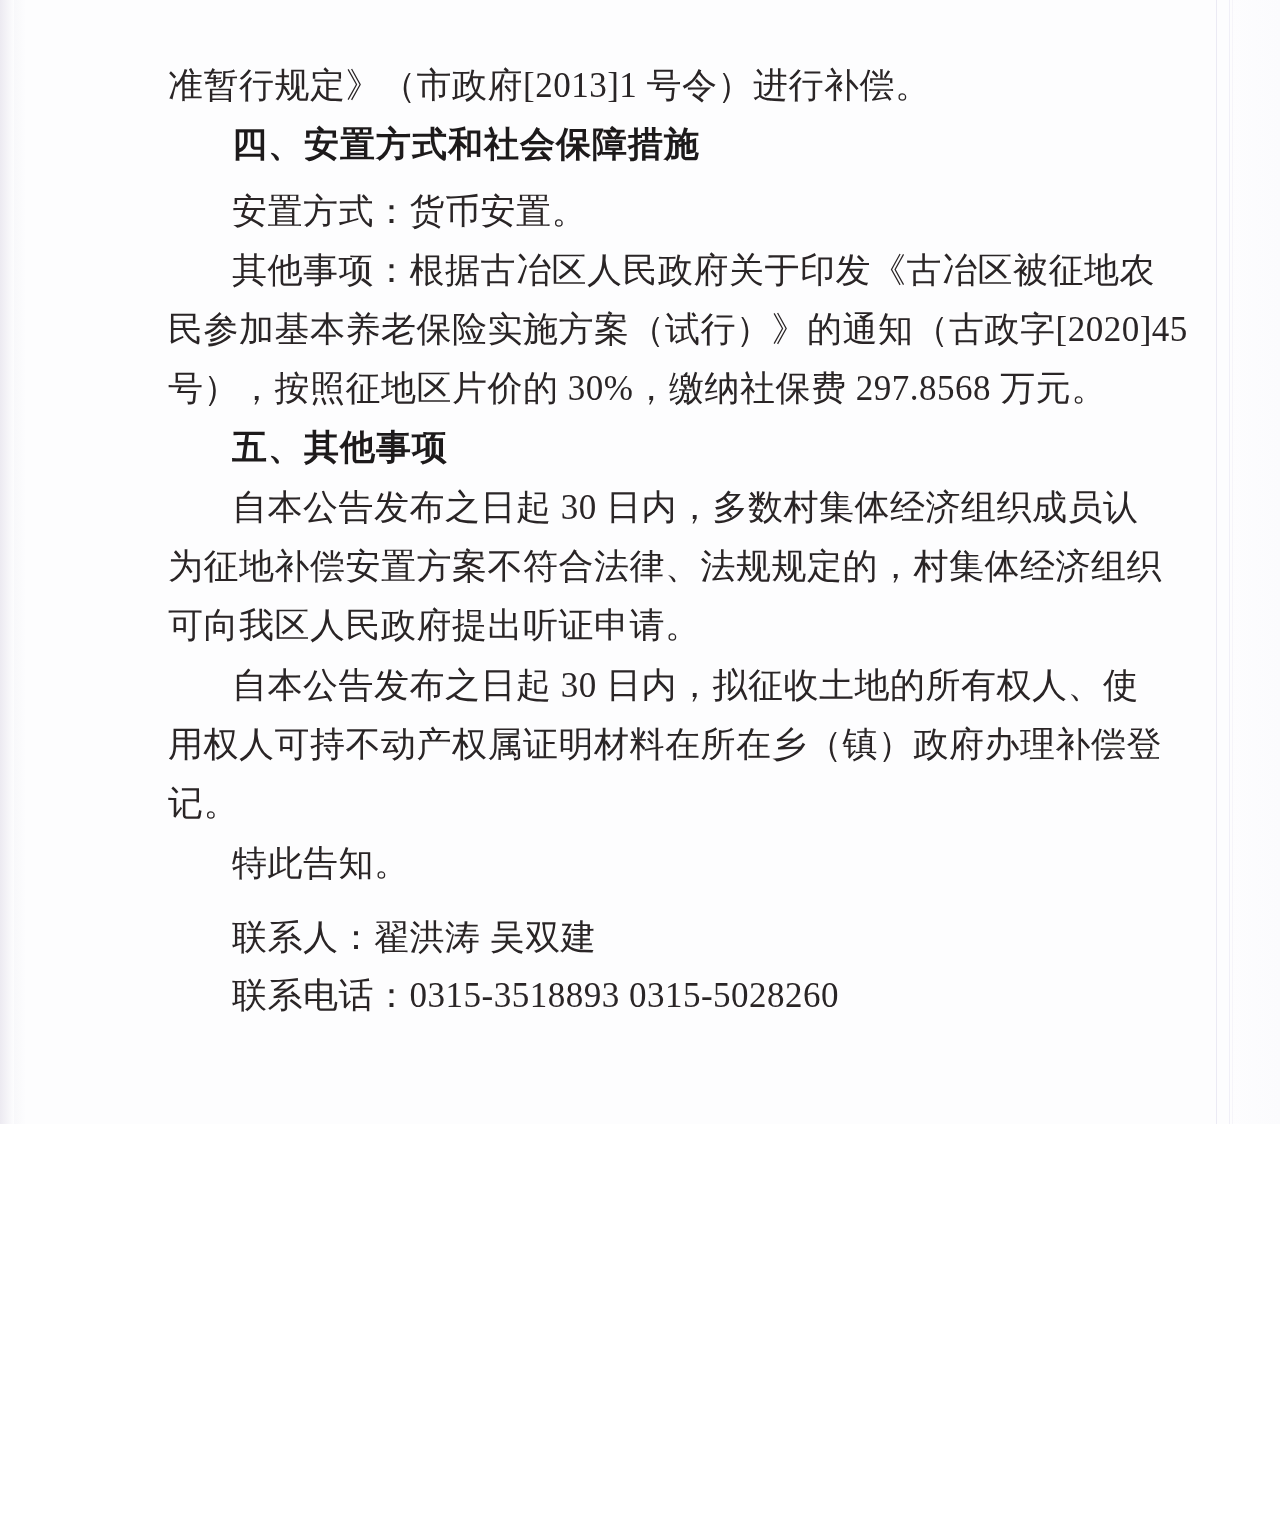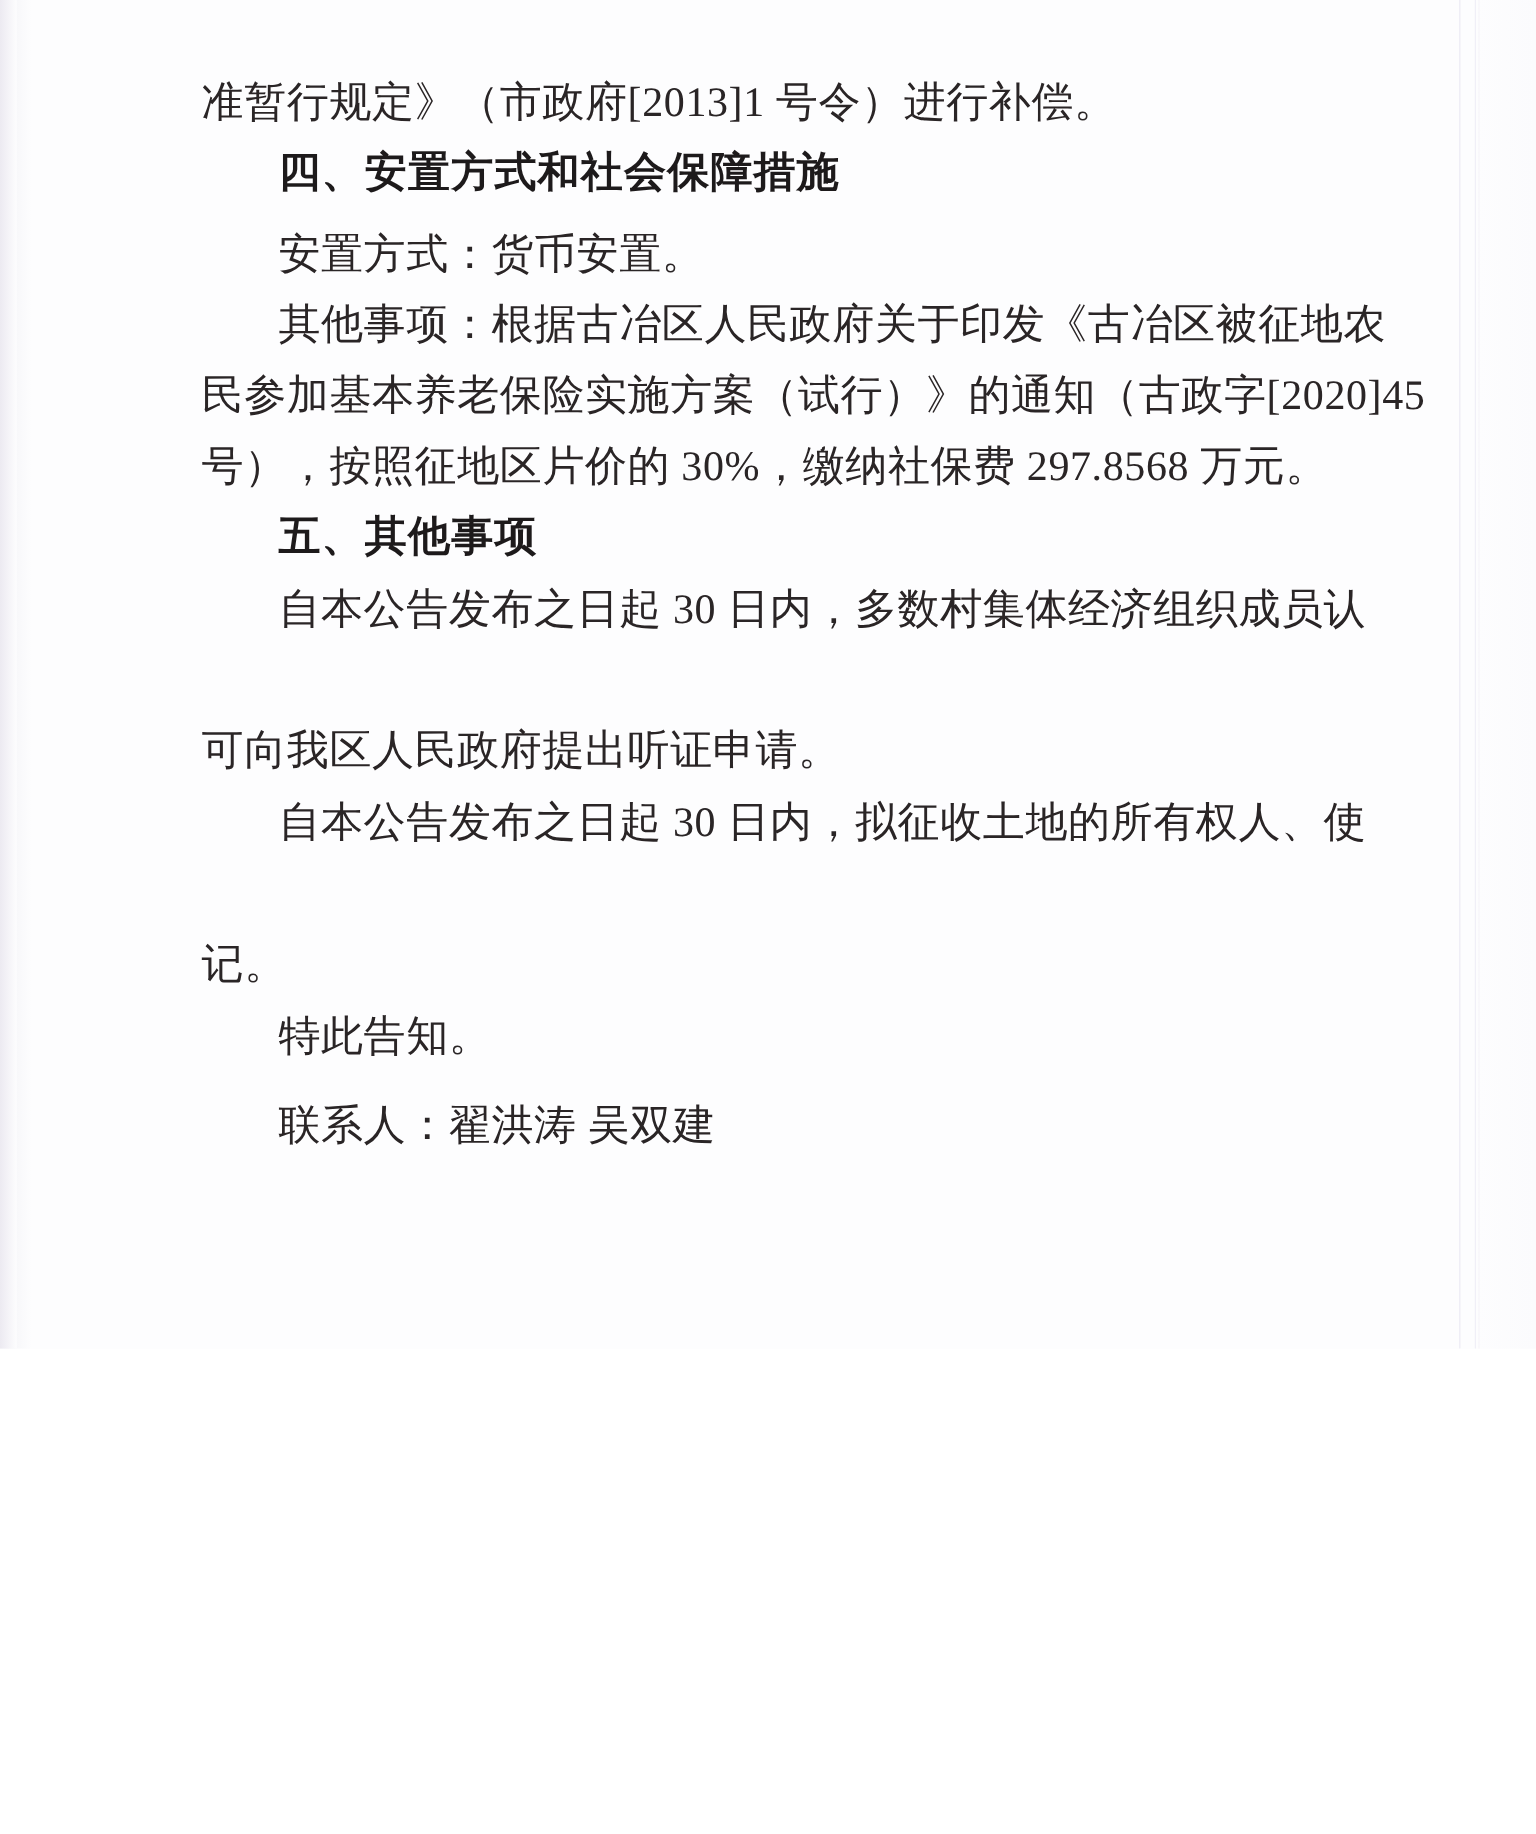--- a/index.html
+++ b/index.html
@@ -119,27 +119,30 @@
   <div class="heading" style="top:122px;text-align:right;">四、安置方式和社会保障措施</div>
 
   <div class="body-text indent" style="top:182px;">安置方式：货币安置。</div>
   <div class="body-text indent" style="top:241px;">其他事项：根据古冶区人民政府关于印发《古冶区被征地农</div>
   <div class="body-text" style="top:300px;">民参加基本养老保险实施方案（试行）》的通知（古政字[2020]45</div>
   <div class="body-text" style="top:359px;">号），按照征地区片价的 30%，缴纳社保费 297.8568 万元。</div>
 
   <div class="heading" style="top:425px;">五、其他事项</div>
 
   <div class="body-text indent" style="top:478px;">自本公告发布之日起 30 日内，多数村集体经济组织成员认</div>
+  <div class="body-text" style="top:537px;">为征地补偿安置方案不符合法律、法规规定的，村集体经济组织</div>
   <div class="body-text" style="top:596px;">可向我区人民政府提出听证申请。</div>
 
   <div class="body-text indent" style="top:656px;">自本公告发布之日起 30 日内，拟征收土地的所有权人、使</div>
+  <div class="body-text" style="top:715px;">用权人可持不动产权属证明材料在所在乡（镇）政府办理补偿登</div>
   <div class="body-text" style="top:774px;">记。</div>
 
   <div class="body-text indent" style="top:834px;">特此告知。</div>
   <div class="body-text indent" style="top:908px;">联系人：翟洪涛  吴双建</div>
+  <div class="body-text indent" style="top:966px;">联系电话：0315-3518893    0315-5028260</div>
 
   <div class="seal">
     <svg viewBox="0 0 256 256" xmlns="http://www.w3.org/2000/svg">
       <defs>
         <radialGradient id="inkfade" cx="50%" cy="50%" r="50%">
           <stop offset="0%" stop-color="#e0536a" stop-opacity="0.95"></stop>
           <stop offset="70%" stop-color="#d8354a" stop-opacity="0.9"></stop>
           <stop offset="100%" stop-color="#cf3047" stop-opacity="0.78"></stop>
         </radialGradient>
         <path id="ringpath" d="M 128,128 m -97,0 a 97,97 0 1,1 194,0 a 97,97 0 1,1 -194,0"></path>

